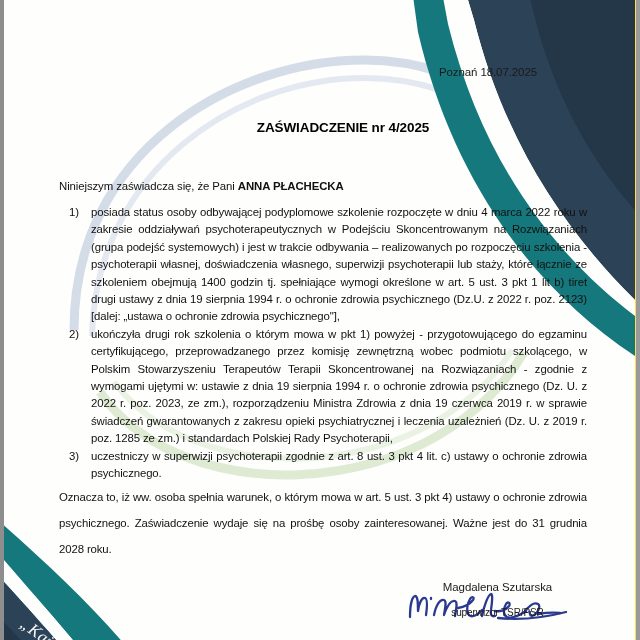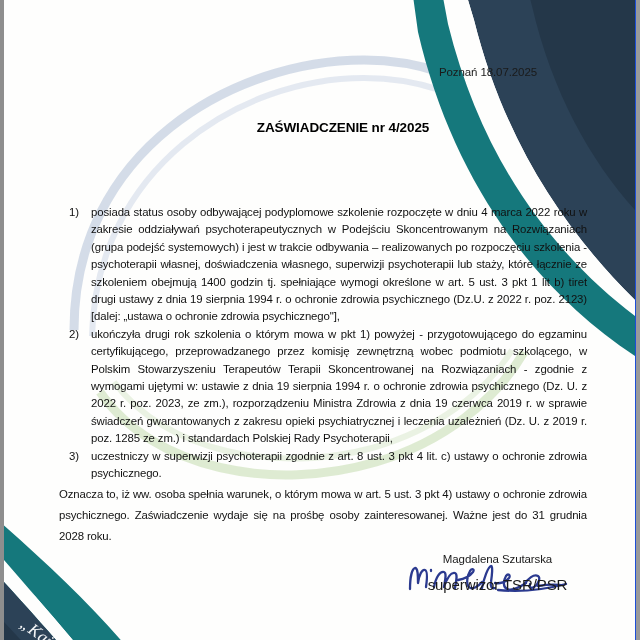--- a/index.html
+++ b/index.html
@@ -11,21 +11,21 @@
     width: 640px;
     height: 640px;
     overflow: hidden;
     font-family: "Liberation Sans", sans-serif;
   }
 
   #page {
     position: relative;
     width: 640px;
     height: 640px;
-    background: #1d4ed8;
+    background: #fde047;
     overflow: hidden;
     box-sizing: border-box;
   }
 
   
   .edge {
     position: absolute;
     top: 0;
     width: 4px;
     height: 100%;
@@ -116,31 +116,31 @@
     text-align: justify;
   }
   .clause .body b { font-weight: normal; }
 
   .closing {
     position: absolute;
     top: 484px;
     left: 55px;
     right: 48px;
     font-size: 11.4px;
-    line-height: 21px;
+    line-height: 26px;
     letter-spacing: -0.12px;
     text-align: justify;
   }
 
   
   .sign-block {
     position: absolute;
     left: 370px;
     right: 14px;
-    top: 552px;
+    top: 580px;
     text-align: center;
     color: #1a1a1a;
   }
   .sign-name {
     font-size: 11.5px;
     letter-spacing: -0.1px;
     line-height: 14px;
   }
   .sign-scribble {
     position: relative;
@@ -148,21 +148,21 @@
     margin-top: -2px;
   }
   .sign-scribble svg {
     position: absolute;
     left: 50%;
     top: -1px;
     transform: translateX(-50%);
   }
   .sign-role {
     position: relative;
-    font-size: 15px;
+    font-size: 10px;
     letter-spacing: -0.1px;
     line-height: 13px;
     margin-top: -12px;
   }
   .sign-org {
     font-size: 11.2px;
     letter-spacing: -0.1px;
     line-height: 14px;
     margin-top: 4px;
   }
@@ -230,20 +230,23 @@
         </g>
       </svg>
     </div>
 
     <div class="content">
 
       <div class="date">Poznań 18.07.2025</div>
 
       <div class="doc-title">ZAŚWIADCZENIE nr 4/2025</div>
 
+      <div class="intro">
+        <span>Niniejszym zaświadcza się, że Pani </span><b>ANNA PŁACHECKA</b>
+      </div>
 
       <div class="clauses">
 
         <div class="clause">
           <span class="marker">1)</span>
           <span class="body"><span>posiada status osoby odbywającej podyplomowe szkolenie rozpoczęte w dniu </span><b>4 marca 2022 roku</b><span> w zakresie oddziaływań psychoterapeutycznych w Podejściu Skoncentrowanym na Rozwiązaniach (grupa podejść systemowych) i jest w trakcie odbywania – realizowanych po rozpoczęciu szkolenia - psychoterapii własnej, doświadczenia własnego, superwizji psychoterapii lub staży, które łącznie ze szkoleniem obejmują 1400 godzin tj. spełniające wymogi określone w art. 5 ust. 3 pkt 1 lit b) tiret drugi ustawy z dnia 19 sierpnia 1994 r. o ochronie zdrowia psychicznego (Dz.U. z 2022 r. poz. 2123) [dalej: </span><b>„ustawa o ochronie zdrowia psychicznego"],</b></span>
         </div>
 
         <div class="clause">
           <span class="marker">2)</span>

